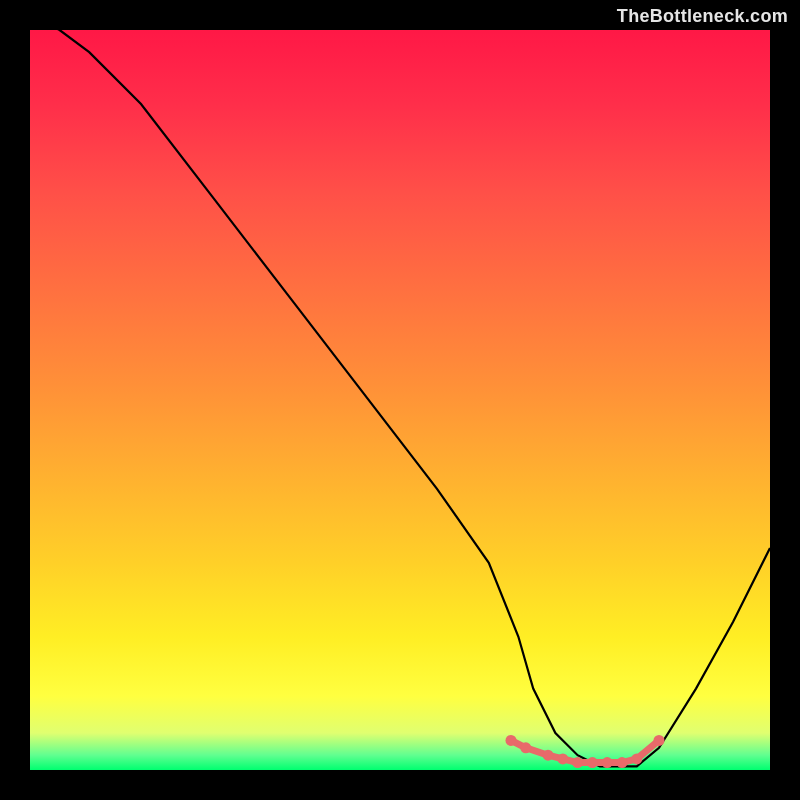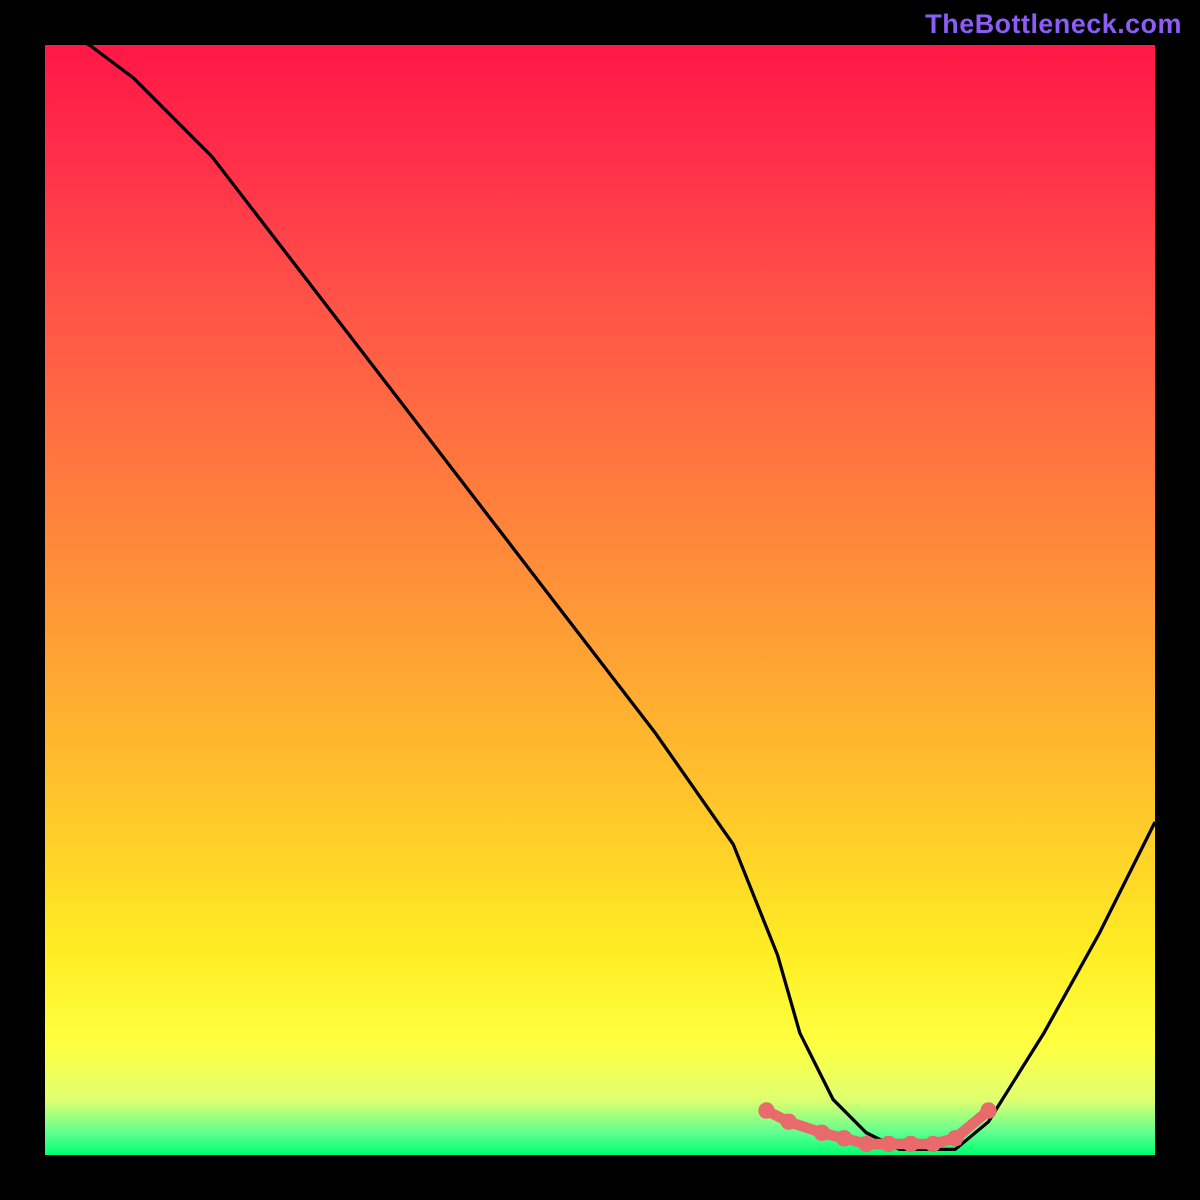--- a/index.html
+++ b/index.html
@@ -1,17 +1,17 @@
 <!DOCTYPE html>
 <html><head>
 <meta charset="utf-8">
 <style>
 * { margin: 0; padding: 0; box-sizing: border-box; }
 body { width: 800px; height: 800px; background: #000; font-family: Arial, sans-serif; position: relative; overflow: hidden; }
-.watermark { position: absolute; top: 6px; right: 12px; color: #8b5cf6; font-size: 18px; font-weight: bold; letter-spacing: 0.3px; z-index: 10; }
+.watermark { position: absolute; top: 6px; right: 12px; color: #e5e5e5; font-size: 18px; font-weight: bold; letter-spacing: 0.3px; z-index: 10; }
 .plot-area { position: absolute; top: 30px; left: 30px; width: 740px; height: 740px; }
 .gradient-bg { position: absolute; inset: 0; background: linear-gradient(to bottom,
   #ff1846 0%,
   #ff2e4a 10%,
   #ff5048 22%,
   #ff7040 35%,
   #ff9038 48%,
   #ffb030 60%,
   #ffd028 72%,
   #ffee24 82%,

